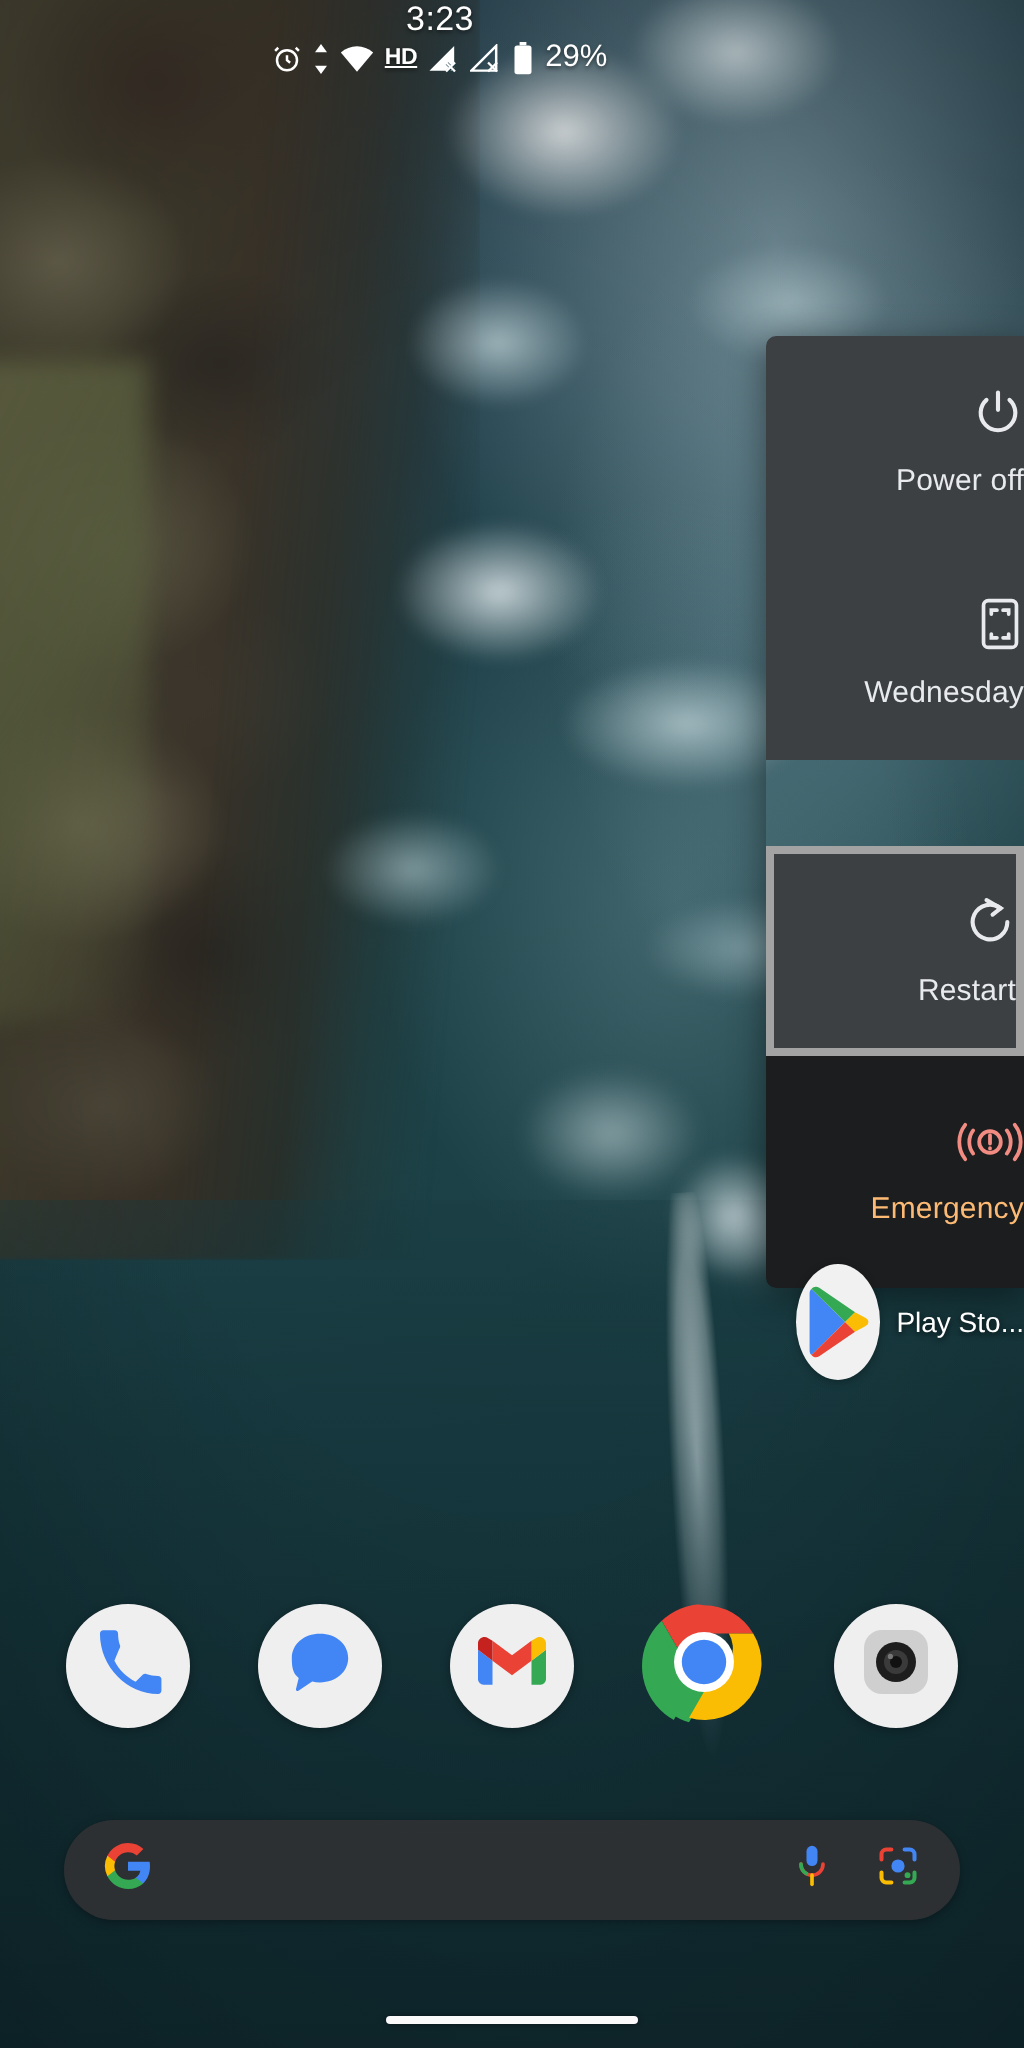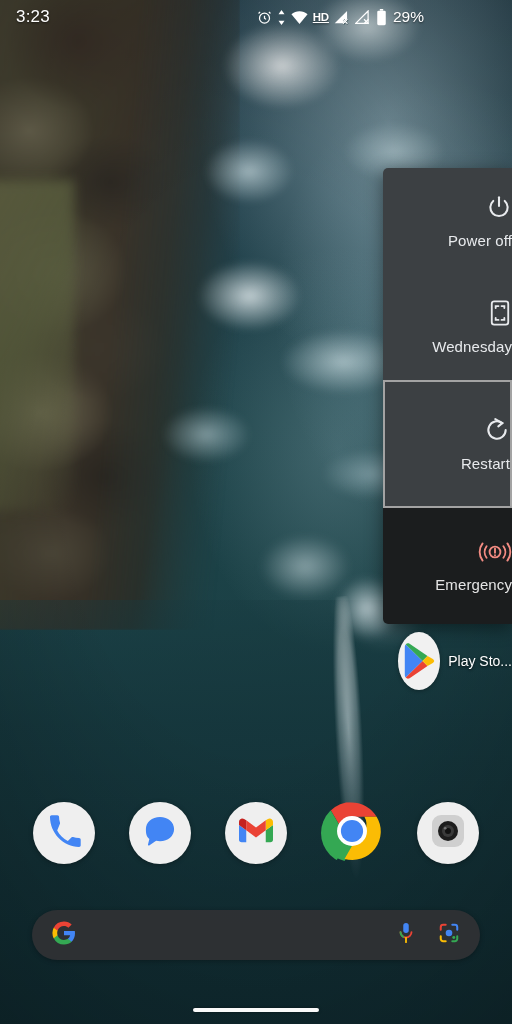--- a/index.html
+++ b/index.html
@@ -89,23 +89,24 @@
     background:linear-gradient(180deg, rgba(24,58,64,.35) 0%, rgba(20,52,58,.72) 30%, rgba(16,44,50,.88) 100%);
   }
   .vignette {
     position:absolute; inset:0;
     background:radial-gradient(ellipse 92% 70% at 50% 45%, transparent 40%, rgba(0,0,0,.30) 100%);
   }
 
   
   .statusbar {
     position:absolute; left:0; top:0; width:436px; height:34px;
-    display:flex; align-items:center; justify-content:space-between;
+    display:flex; align-items:center; 
     padding:0 12px 0 16px; color:#fff;
     text-shadow:0 1px 2px rgba(0,0,0,.55);
+    flex-direction:column;
   }
   .clock { font-size:17px; font-weight:500; letter-spacing:.2px; }
   .sb-right { display:flex; align-items:center; gap:5px; }
   .sb-ic { display:flex; align-items:center; }
   .hd { font-size:11.5px; font-weight:700; letter-spacing:-.2px;text-decoration:underline; }
   .batt-pct { font-size:15.5px; font-weight:500; margin-left:1px; }
 
   
   .datewidget {
     position:absolute; left:0; top:92px; width:512px;
@@ -121,23 +122,23 @@
     border-radius:5px 0 0 5px; overflow:hidden;
     box-shadow:0 4px 18px rgba(0,0,0,.45);
   }
   .pm-item {
     position:relative; background:#3c4043;
     display:flex; flex-direction:column; align-items:flex-end; justify-content:center;
     color:#e8eaed; height:106px; gap:8px;
   }
   .pm-item .pm-label { font-size:15px; font-weight:400; letter-spacing:.1px; }
   .pm-item.focused {
-    border:2px solid #a3a3a3; height:128px; background:#3c4043;
-  }
-  .pm-item.emergency { background:#1b1d1e; color:#e5e5e5; height:116px; }
+    border:4px solid #a3a3a3; height:105px; background:#3c4043;margin-top:43px;
+  }
+  .pm-item.emergency { background:#1b1d1e; color:#fdba74; height:116px; }
 
   
   .playstore {
     position:absolute; left:398px; top:632px; width:114px;
     display:flex; flex-direction:row; align-items:center; gap:8px;
   }
   .ps-circle {
     width:58px; height:58px; border-radius:50%;
     background:#f1f1f1; display:flex; align-items:center; justify-content:center;
     box-shadow:0 1px 4px rgba(0,0,0,.30);

